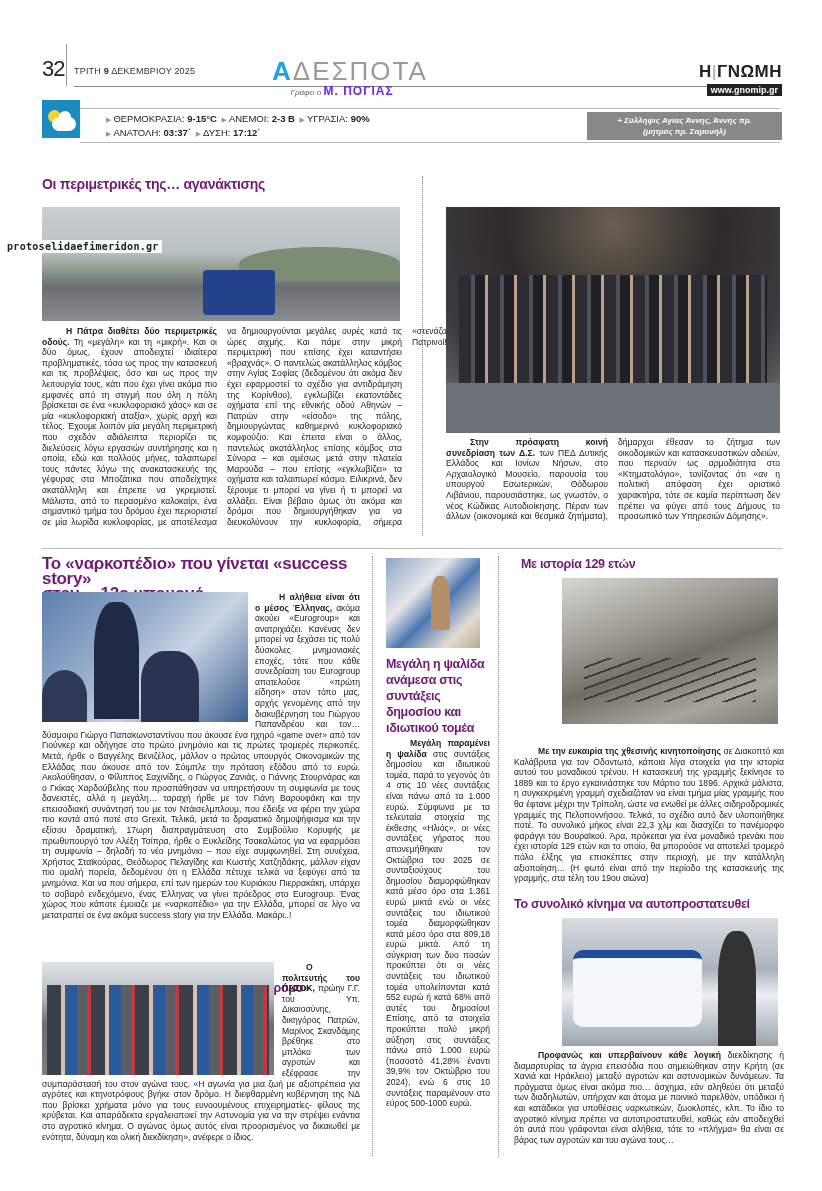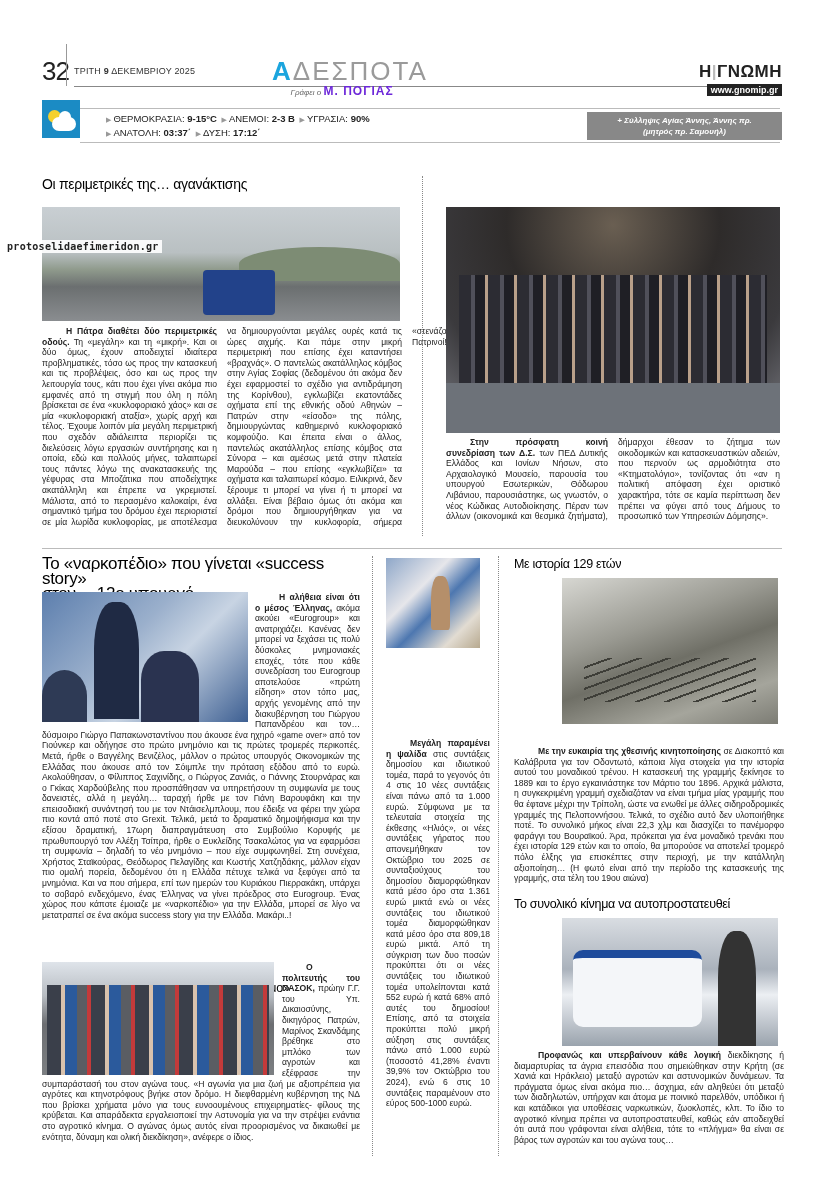--- a/index.html
+++ b/index.html
@@ -3,21 +3,21 @@
 <meta charset="utf-8">
 <style>
   * { box-sizing: border-box; margin: 0; padding: 0; }
   html, body { width: 822px; height: 1191px; background: #ffffff; overflow: hidden; }
   body { font-family: "Liberation Sans", sans-serif; color: #1a1a1a; position: relative; }
 
   .page { position: absolute; left: 0; top: 0; width: 822px; height: 1191px; }
 
   
   .masthead { position: absolute; left: 42px; top: 44px; width: 740px; height: 100px; }
-  .page-num { position: absolute; left: 0; top: 12px; font-size: 26px; font-family: "Liberation Sans Narrow", "Liberation Sans", sans-serif; color: #222; letter-spacing: -1px; }
+  .page-num { position: absolute; left: 0; top: 12px; font-size: 22px; font-family: "Liberation Sans Narrow", "Liberation Sans", sans-serif; color: #222; letter-spacing: -1px; }
   .page-num-rule { position: absolute; left: 24px; top: 0; width: 1px; height: 42px; background: #999; }
   .date { position: absolute; left: 32px; top: 22px; font-size: 9px; color: #333; letter-spacing: 0.2px; }
   .date b { font-weight: bold; }
   .section-title { position: absolute; left: 230px; top: 12px; font-size: 26px; color: #9a9a9a; letter-spacing: 2px; font-weight: 300; }
   .section-title .first { color: #1ba5de; font-weight: bold; }
   .byline { position: absolute; left: 220px; top: 40px; width: 160px; text-align: center; font-size: 8px; color: #666; font-style: italic; }
   .byline .author { font-style: normal; font-weight: bold; font-size: 12px; color: #6d28d9; letter-spacing: 1px; }
   .mast-rule { position: absolute; left: 32px; top: 42px; width: 700px; height: 1px; background: #888; }
   .logo { position: absolute; right: 0; top: 18px; font-size: 17px; font-weight: bold; color: #222; letter-spacing: 0.5px; }
   .logo .bar { color: #bbb; }
@@ -29,21 +29,21 @@
   .weather-icon .cloud2 { position: absolute; left: 17px; top: 11px; width: 12px; height: 12px; border-radius: 50%; background: #fff; }
   .weather-line { position: absolute; left: 62px; font-size: 9.5px; color: #222; }
   .weather-line b { font-weight: bold; }
   .weather-line .arr { color: #999; font-size: 7px; margin: 0 2px; }
   .wl1 { top: 69px; } .wl2 { top: 83px; }
   .weather-rule-top { position: absolute; left: 38px; top: 64px; width: 700px; height: 1px; background: #bbb; }
   .weather-rule-bot { position: absolute; left: 38px; top: 98px; width: 700px; height: 1px; background: #bbb; }
   .obit-box { position: absolute; left: 545px; top: 68px; width: 195px; height: 28px; background: #888; color: #fff; font-size: 8px; font-style: italic; font-weight: bold; text-align: center; line-height: 11px; padding-top: 3px; }
 
   
-  h2.headline { font-size: 14px; font-weight: normal; color: #000000; letter-spacing: -0.3px; line-height: 17px; }
+  h2.headline { font-size: 14px; font-weight: bold; color: #701a75; letter-spacing: -0.3px; line-height: 17px; }
   .art { position: absolute; }
   .photo { position: absolute; overflow: hidden; }
   .body-text { font-size: 8.6px; line-height: 10.6px; text-align: justify; color: #222; hyphens: auto; }
   .body-text b { font-weight: bold; padding-left: 24px; }
   .two-col { column-count: 2; column-gap: 10px; }
 
   .vrule { position: absolute; width: 0; border-left: 1px dotted #888; }
   .hrule { position: absolute; height: 1px; background: #bbb; }
 
   .watermark { position: absolute; left: 4px; top: 240px; background: rgba(255,255,255,0.9); font-family: "DejaVu Sans Mono", monospace; font-size: 10px; font-weight: bold; color: #222; padding: 1px 3px; letter-spacing: 0.3px; }
@@ -167,26 +167,29 @@
     <div style="float:left; width:240px; height:113px;"></div>
     <b>Ο πολιτευτής του ΠΑΣΟΚ,</b><span> πρώην Γ.Γ. του Υπ. Δικαιοσύνης, δικηγόρος Πατρών, Μαρίνος Σκανδάμης βρέθηκε στο μπλόκο των αγροτών και εξέφρασε την συμπαράστασή του στον αγώνα τους. «Η αγωνία για μια ζωή με αξιοπρέπεια για αγρότες και κτηνοτρόφους βγήκε στον δρόμο. Η διεφθαρμένη κυβέρνηση της ΝΔ που βρίσκει χρήματα μόνο για τους ευνοουμένους επιχειρηματίες- φίλους της κρύβεται. Και απαράδεκτα εργαλειοποιεί την Αστυνομία για να την στρέψει ενάντια στο αγροτικό κίνημα. Ο αγώνας όμως αυτός είναι προορισμένος να δικαιωθεί με ενότητα, δύναμη και ολική διεκδίκηση», ανέφερε ο ίδιος.</span>
   </div>
 
   <div class="vrule" style="left:372px; top:556px; height:600px;"></div>
   <div class="vrule" style="left:498px; top:556px; height:600px;"></div>
 
   <div class="photo ph-pension" style="left:386px; top:558px; width:94px; height:90px;">
     <div class="man"></div>
   </div>
+  <div class="art" style="left:386px; top:656px; width:104px;">
+    <h2 class="headline" style="font-size:12.5px; line-height:16px;">Μεγάλη η ψαλίδα ανάμεσα στις συντάξεις δημοσίου και ιδιωτικού τομέα</h2>
+  </div>
   <div class="art body-text" style="left:386px; top:738px; width:104px; height:420px;">
     <b>Μεγάλη παραμένει η ψαλίδα</b><span> στις συντάξεις δημοσίου και ιδιωτικού τομέα, παρά το γεγονός ότι 4 στις 10 νέες συντάξεις είναι πάνω από τα 1.000 ευρώ. Σύμφωνα με τα τελευταία στοιχεία της έκθεσης «Ηλιός», οι νέες συντάξεις γήρατος που απονεμήθηκαν τον Οκτώβριο του 2025 σε συνταξιούχους του δημοσίου διαμορφώθηκαν κατά μέσο όρο στα 1.361 ευρώ μικτά ενώ οι νέες συντάξεις του ιδιωτικού τομέα διαμορφώθηκαν κατά μέσο όρο στα 809,18 ευρώ μικτά. Από τη σύγκριση των δυο ποσών προκύπτει ότι οι νέες συντάξεις του ιδιωτικού τομέα υπολείπονται κατά 552 ευρώ ή κατά 68% από αυτές του δημοσίου! Επίσης, από τα στοιχεία προκύπτει πολύ μικρή αύξηση στις συντάξεις πάνω από 1.000 ευρώ (ποσοστό 41,28% έναντι 39,9% τον Οκτώβριο του 2024), ενώ 6 στις 10 συντάξεις παραμένουν στο εύρος 500-1000 ευρώ.</span>
   </div>
 
   <div class="art" style="left:514px; top:556px; width:270px;">
-    <h2 class="headline" style="font-size:12.5px;">Με ιστορία 129 ετών</h2>
+    <h2 class="headline" style="font-size:12.5px;margin-left:7px;">Με ιστορία 129 ετών</h2>
   </div>
   <div class="photo ph-train" style="left:562px; top:578px; width:216px; height:146px;">
     <div class="rails"></div>
   </div>
   <div class="art body-text" style="left:514px; top:730px; width:270px; height:150px;margin-top:16px;">
     <b>Με την ευκαιρία της χθεσινής κινητοποίησης</b><span> σε Διακοπτό και Καλάβρυτα για τον Οδοντωτό, κάποια λίγα στοιχεία για την ιστορία αυτού του μοναδικού τρένου. Η κατασκευή της γραμμής ξεκίνησε το 1889 και το έργο εγκαινιάστηκε τον Μάρτιο του 1896. Αρχικά μάλιστα, η συγκεκριμένη γραμμή σχεδιαζόταν να είναι τμήμα μίας γραμμής που θα έφτανε μέχρι την Τρίπολη, ώστε να ενωθεί με άλλες σιδηροδρομικές γραμμές της Πελοποννήσου. Τελικά, το σχέδιο αυτό δεν υλοποιήθηκε ποτέ. Το συνολικό μήκος είναι 22,3 χλμ και διασχίζει το πανέμορφο φαράγγι του Βουραϊκού. Άρα, πρόκειται για ένα μοναδικό τρενάκι που έχει ιστορία 129 ετών και το οποίο, θα μπορούσε να αποτελεί τρομερό πόλο έλξης για επισκέπτες στην περιοχή, με την κατάλληλη αξιοποίηση… (Η φωτό είναι από την περίοδο της κατασκευής της γραμμής, στα τέλη του 19ου αιώνα)</span>
   </div>
 
   <div class="art" style="left:514px; top:896px; width:270px;">
     <h2 class="headline" style="font-size:12.5px;">Το συνολικό κίνημα να αυτοπροστατευθεί</h2>

